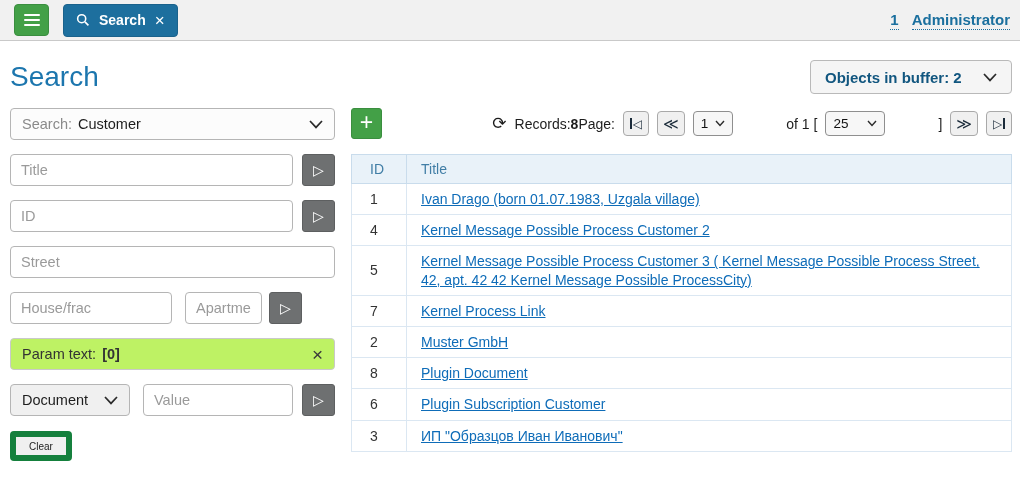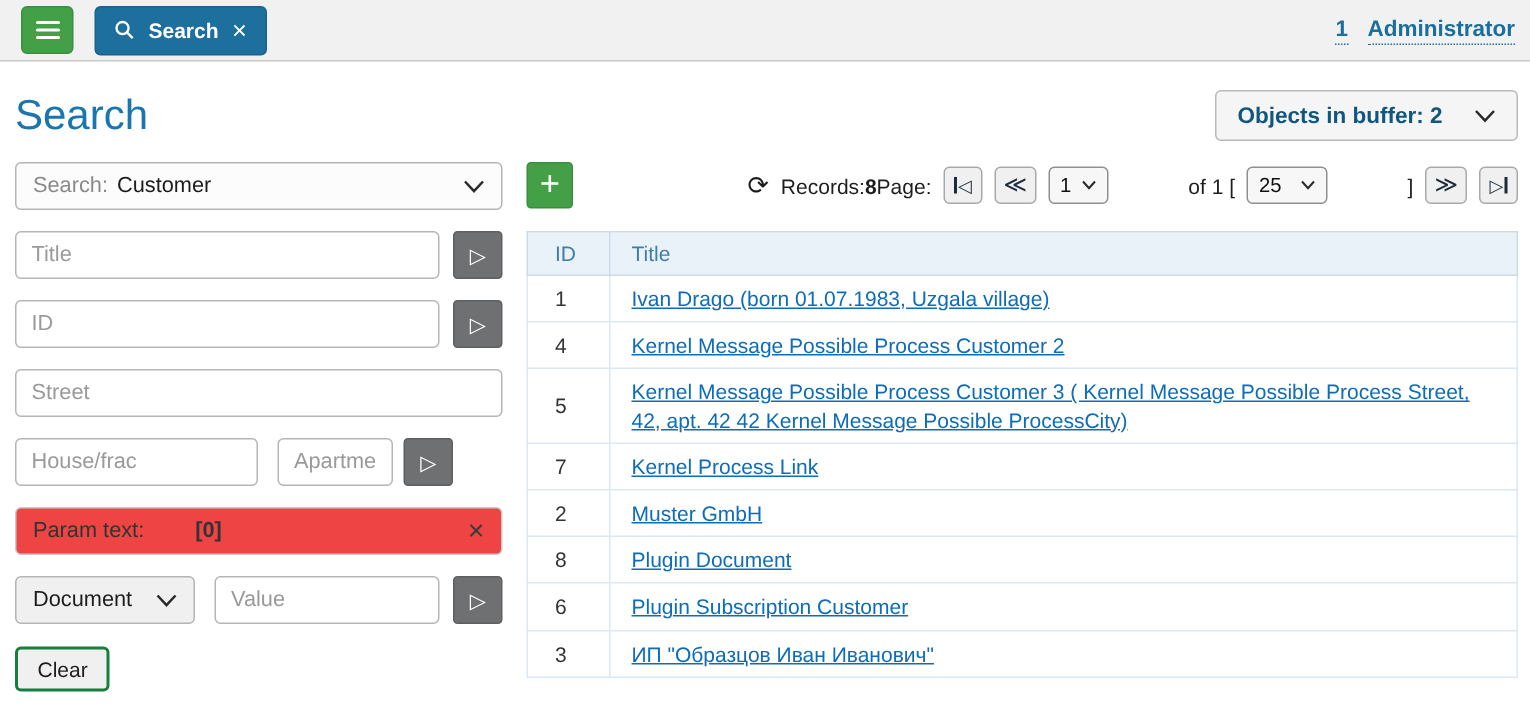--- a/index.html
+++ b/index.html
@@ -62,30 +62,30 @@
   .sel-value { color:#1d1d1d; }
   .go-btn {
     width:33px; height:32px; flex:none; background:#6e7071; border:1px solid #5d5f60;
     border-radius:3px; color:#fff; display:flex; align-items:center; justify-content:center;
     font-size:14px; cursor:pointer; margin-left:9px; padding:0;
   }
   .w-full { width:100%; }
   .house-inp { width:162px; flex:none; }
   .apt-inp { width:77px; flex:none; margin-left:13px; }
   .param-bar {
-    width:100%; height:32px; background:#ef4444; border:1px solid #c9c9c9; border-radius:4px;
-    display:flex; align-items:center; padding:0 11px; font-size:14.5px; color:#333;gap:28px;
+    width:100%; height:32px; background:#bef264; border:1px solid #c9c9c9; border-radius:4px;
+    display:flex; align-items:center; padding:0 11px; font-size:14.5px; color:#333;
   }
   .param-count { font-weight:bold; margin-left:6px; }
   .param-close { margin-left:auto; font-size:19px; color:#3a3a3a; cursor:pointer; line-height:1; }
   .mode-sel { width:120px; flex:none; background:#f0f0f0; }
   .value-inp { width:150px; flex:none; margin-left:13px; }
   .clear-btn {
-    height:30px; padding:0 13px; background:#f0f0f0; border:2px solid #15803d; border-radius:4px;
-    font-size:14px; color:#1d1d1d; cursor:pointer; font-family:inherit; margin-top:1px;
+    height:30px; padding:0 13px; background:#f0f0f0; border:6px solid #15803d; border-radius:4px;
+    font-size:10px; color:#1d1d1d; cursor:pointer; font-family:inherit; margin-top:1px;
   }
 
   
   .toolbar { display:flex; align-items:center; justify-content:space-between; margin-bottom:15px; height:31px; }
   .add-btn {
     width:31px; height:31px; background:#43a047; border:1px solid #3a8e3f; border-radius:3px;
     color:#fff; font-size:23px; font-weight:300; line-height:1; display:flex; align-items:center;
     justify-content:center; cursor:pointer; padding:0 0 3px 0;
   }
   .pager { display:flex; align-items:center; gap:8px; font-size:14px; color:#1d1d1d; }
@@ -96,21 +96,21 @@
     min-width:26px; height:25px; background:#f0f0f0; border:1px solid #a9a9a9; border-radius:4px;
     display:flex; align-items:center; justify-content:center; color:#1b2b3a; font-size:12px;
     cursor:pointer; padding:0 5px; gap:1px;
   }
   .pg-btn .dbl { font-size:15px; line-height:1; }
   .pbar { width:1.6px; height:11px; background:currentColor; display:inline-block; }
   .pg-select {
     height:25px; border:1px solid #8f8f8f; border-radius:4px; background:#f7f7f7;
     display:flex; align-items:center; padding:0 7px; gap:7px; font-size:13.5px; color:#111; cursor:pointer;
   }
-  .pg-select.wide { min-width:48px; gap:13px;justify-content:center; }
+  .pg-select.wide { min-width:48px; gap:19px;justify-content:center; }
   .brk { color:#1d1d1d;margin-left:45px; }
 
   
   table.results { width:100%; border-collapse:collapse; font-size:14px; }
   table.results th {
     background:#e9f2f9; color:#417ea6; font-weight:normal; text-align:left;
     padding:6px 14px; border:1px solid #c9dcec; cursor:pointer;
   }
   table.results th.id-col { width:55px; padding-left:18px; }
   table.results td { padding:6px 14px; border:1px solid #dbe7f2; vertical-align:middle; line-height:1.3; }

